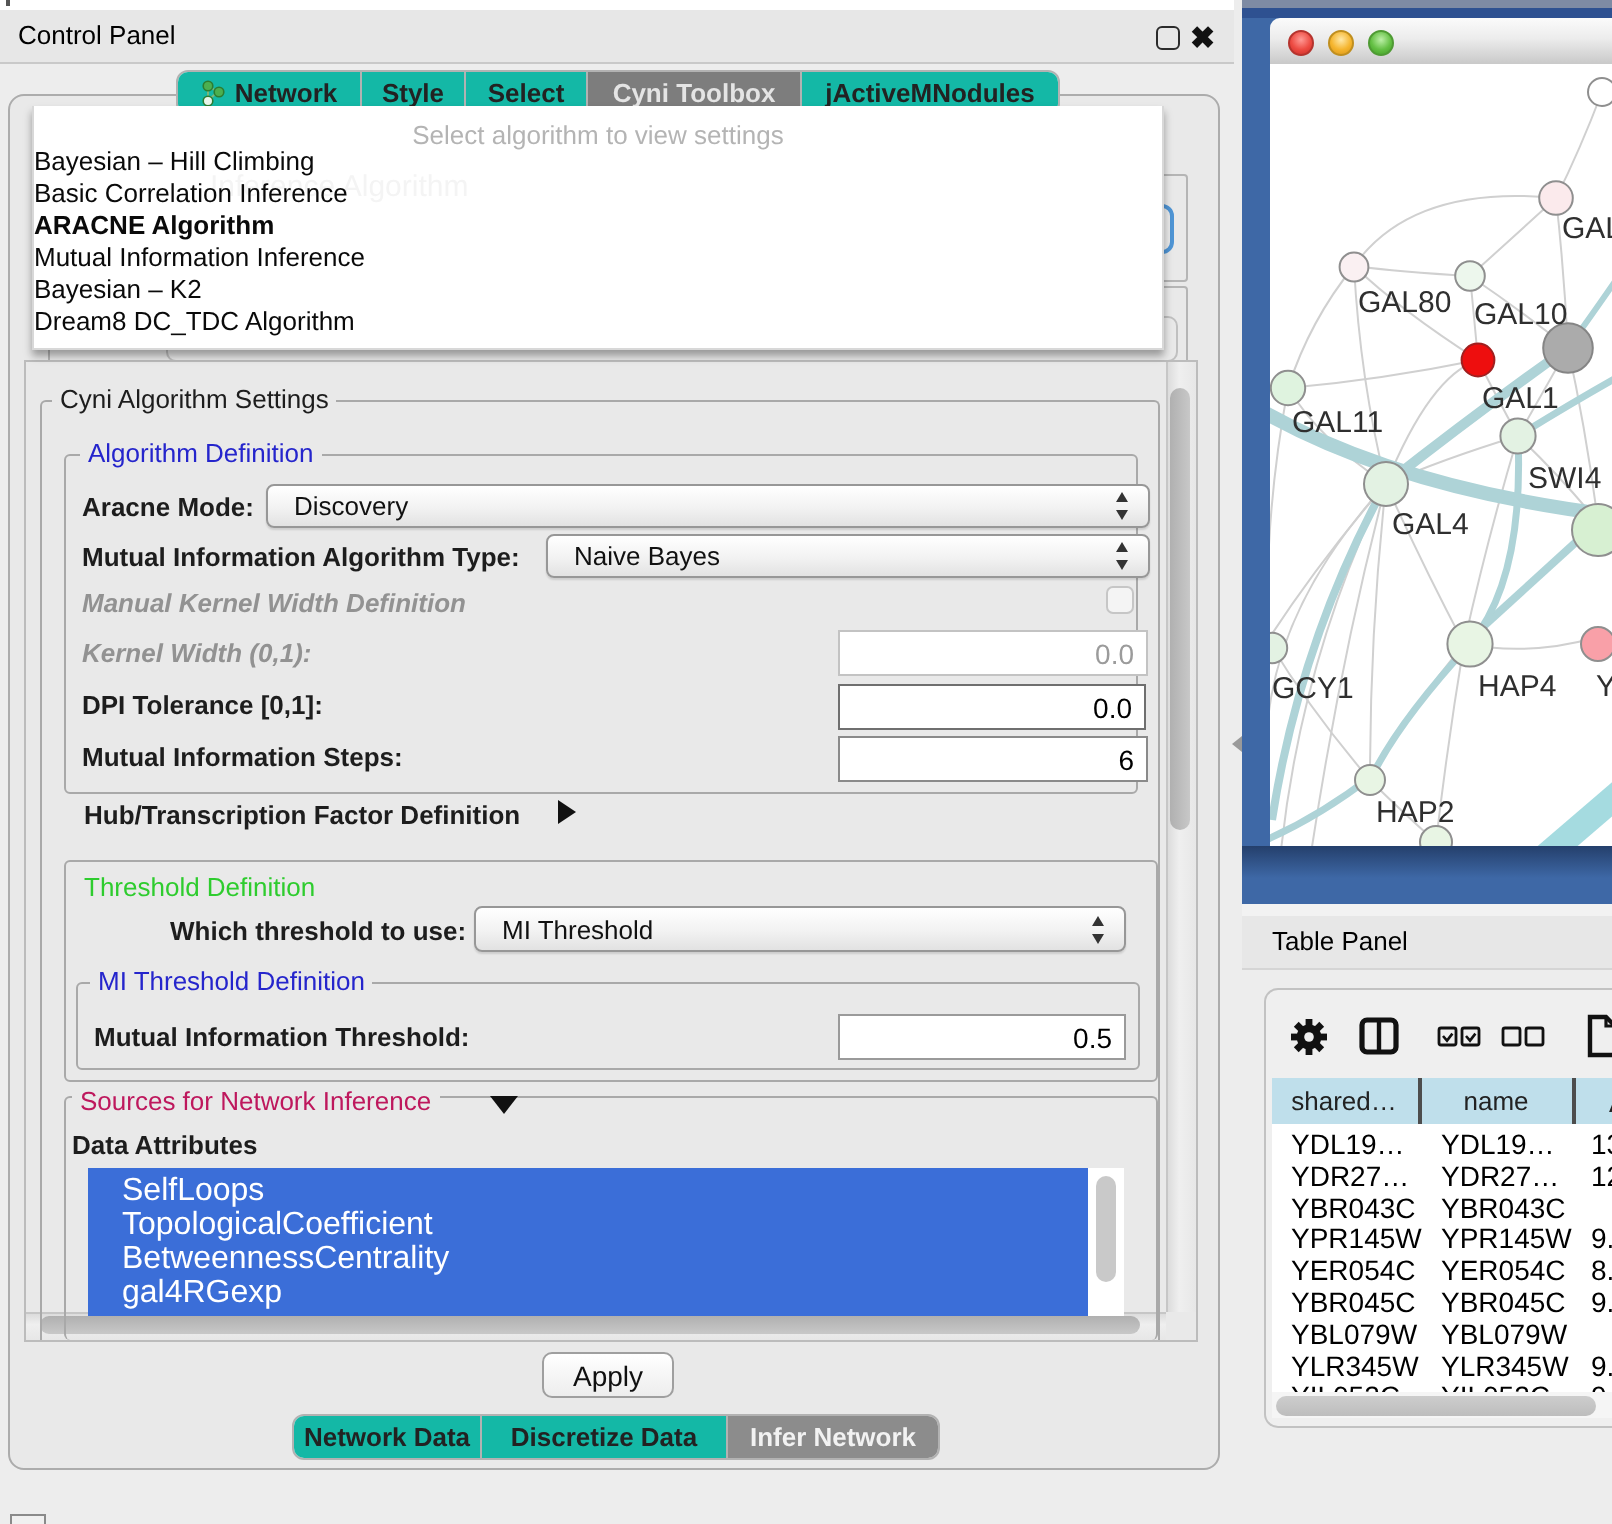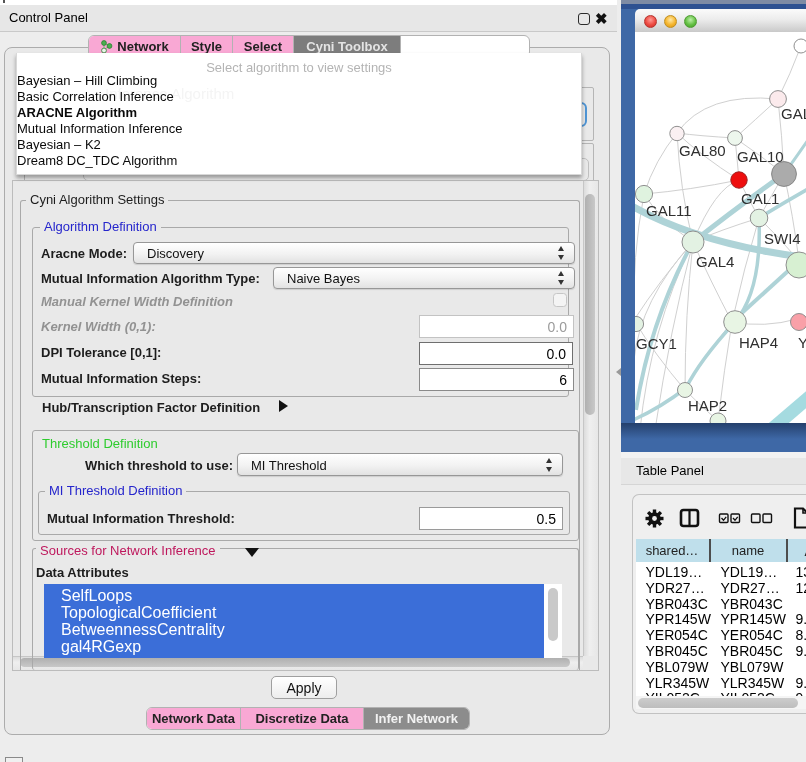--- a/index.html
+++ b/index.html
@@ -12,21 +12,21 @@
 .legend{position:absolute;background:#E9E9E9;padding:0 4px;font-size:13px;white-space:nowrap;line-height:14px;}
 .combo{position:absolute;border:1px solid #979797;border-radius:4px;
  background:linear-gradient(180deg,#ffffff 0%,#f2f2f2 55%,#e2e2e2 100%);
  box-shadow:0 1px 1px rgba(0,0,0,0.12);}
 .combo .ct{position:absolute;left:13px;top:50%;transform:translateY(-50%);font-size:13px;color:#111;}
 .spin{position:absolute;right:9px;top:50%;width:7px;height:14px;transform:translateY(-50%);}
 .spin:before{content:"";position:absolute;left:0;top:0;border-left:3.5px solid transparent;border-right:3.5px solid transparent;border-bottom:5px solid #333;}
 .spin:after{content:"";position:absolute;left:0;bottom:0;border-left:3.5px solid transparent;border-right:3.5px solid transparent;border-top:5px solid #333;}
 .field{position:absolute;background:#fff;font-size:14px;color:#000;}
 .field span{position:absolute;right:6px;top:50%;transform:translateY(-50%);}
-.tab{position:absolute;top:0;height:100%;border-right:1px solid #b2b2b2;display:flex;align-items:center;justify-content:center;font-size:13px;font-weight:bold;color:#222;background:#f9a8d4;}
+.tab{position:absolute;top:0;height:100%;border-right:1px solid #b2b2b2;display:flex;align-items:center;justify-content:center;font-size:13px;font-weight:bold;color:#222;background:#14b8a6;}
 </style>
 </head>
 <body>
 
 <div class="abs" style="left:0;top:0;width:617px;height:4.5px;background:#fff;"></div>
 <div class="abs" style="left:3px;top:0;width:2px;height:3px;background:#555;"></div>
 <div class="abs" style="left:0;top:4.5px;width:617px;height:26.5px;background:#E7E7E7;border-bottom:1px solid #c9c9c9;">
   <span style="position:absolute;left:9px;top:5px;font-size:13px;color:#000;">Control Panel</span>
 </div>
 
@@ -42,20 +42,21 @@
       <line x1="4" y1="3" x2="4" y2="10" stroke="#7ab77a" stroke-width="1"></line>
       <line x1="4" y1="10" x2="9" y2="6" stroke="#7ab77a" stroke-width="1"></line>
       <circle cx="4" cy="3" r="2.4" fill="#4caf50" stroke="#2c7d30" stroke-width="0.8"></circle>
       <circle cx="9.5" cy="6" r="2.4" fill="#4caf50" stroke="#2c7d30" stroke-width="0.8"></circle>
       <circle cx="4" cy="10.5" r="2.4" fill="#e8f5e9" stroke="#2c7d30" stroke-width="0.8"></circle>
     </svg>
     Network</div>
   <div class="tab" style="left:92px;width:51px;">Style</div>
   <div class="tab" style="left:144px;width:60px;">Select</div>
   <div class="tab" style="left:205px;width:106px;background:#7d7d7d;color:#e4e4e4;">Cyni Toolbox</div>
+  <div class="tab" style="left:312px;width:128px;border-right:none;">jActiveMNodules</div>
 </div>
 
 <div class="abs" style="left:24px;top:87px;width:568px;height:52px;border:1px solid #b5b5b5;border-radius:2px;"></div>
 <div class="abs" style="left:30px;top:102px;width:553px;height:21px;border:2.5px solid #4f95d5;border-radius:6px;"></div>
 <div class="abs" style="left:24px;top:143px;width:568px;height:42px;border:1px solid #b5b5b5;border-radius:2px;"></div>
 <div class="abs" style="left:83px;top:158px;width:504px;height:21px;border:1px solid #c0c0c0;border-radius:5px;"></div>
 
 <div class="abs" style="left:12px;top:180px;width:585px;height:489px;border:1px solid #bcbcbc;background:#E9E9E9;"></div>
 
 <div class="abs" style="left:583px;top:181px;width:14px;height:475px;background:linear-gradient(90deg,#dcdcdc,#efefef 40%,#e7e7e7);border-left:1px solid #c6c6c6;"></div>

